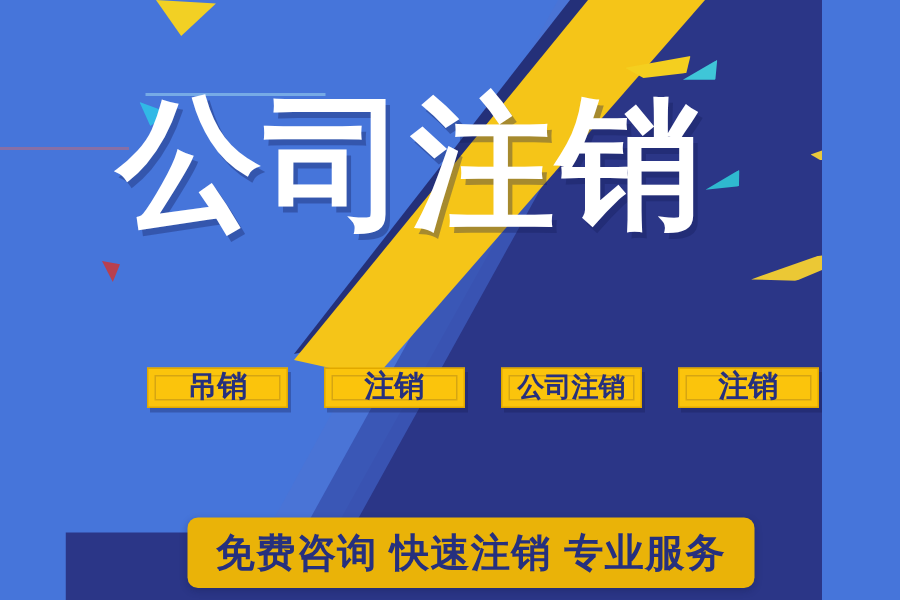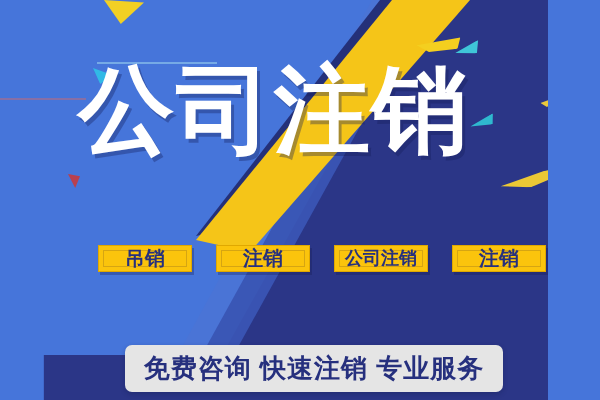--- a/index.html
+++ b/index.html
@@ -125,21 +125,21 @@
     position:relative;
     z-index:2;
   }
   .chip-line.small { font-size:18px; }
 
   
   .banner {
     position:absolute;
     left:125px; top:345px;
     width:378px; height:47px;
-    background:#e5e5e5;
+    background:#eab308;
     border-radius:7px;
     display:flex; align-items:center; justify-content:center;
     box-shadow:0 2px 5px rgba(10,18,60,.25);
   }
   .banner-text {
     color:#26307e;
     font-size:26px;
     font-weight:bold;
     letter-spacing:1px;
     white-space:nowrap;

